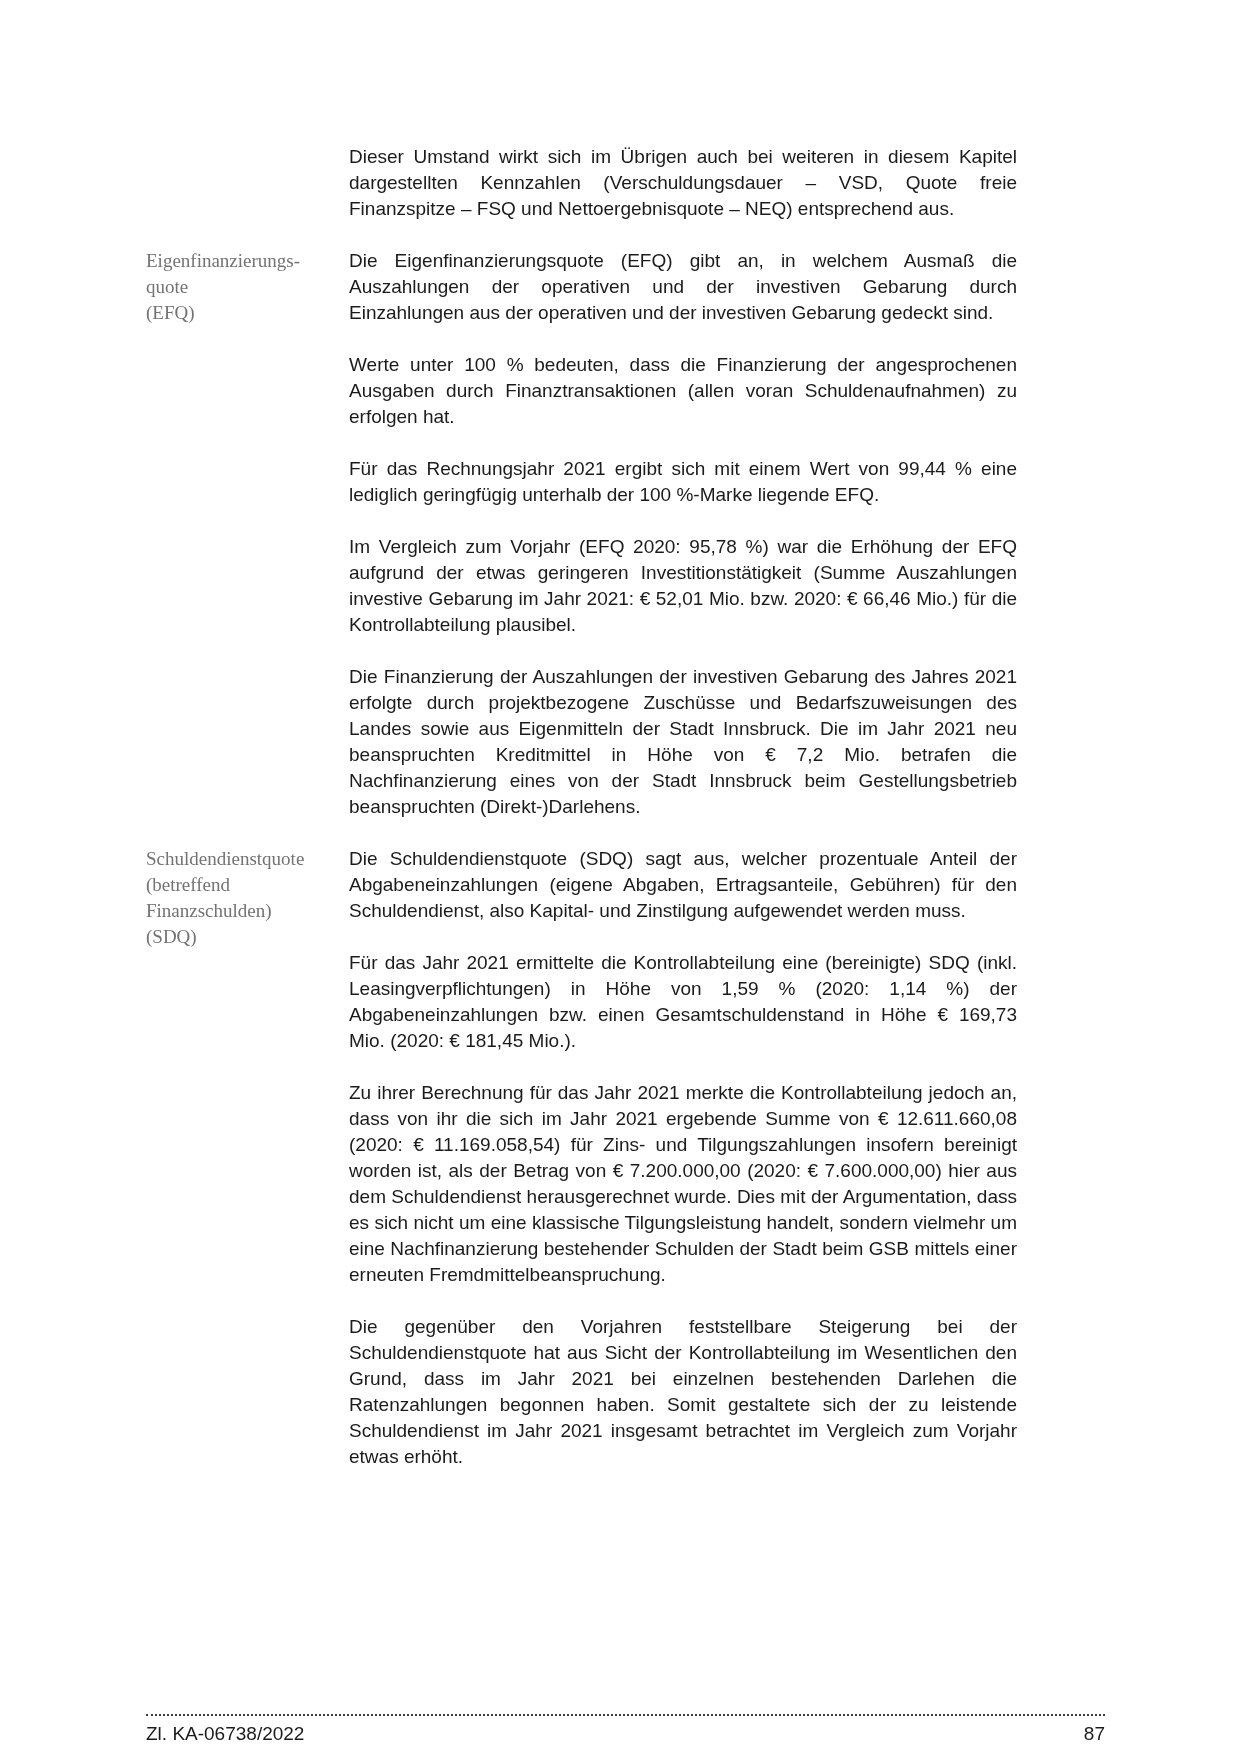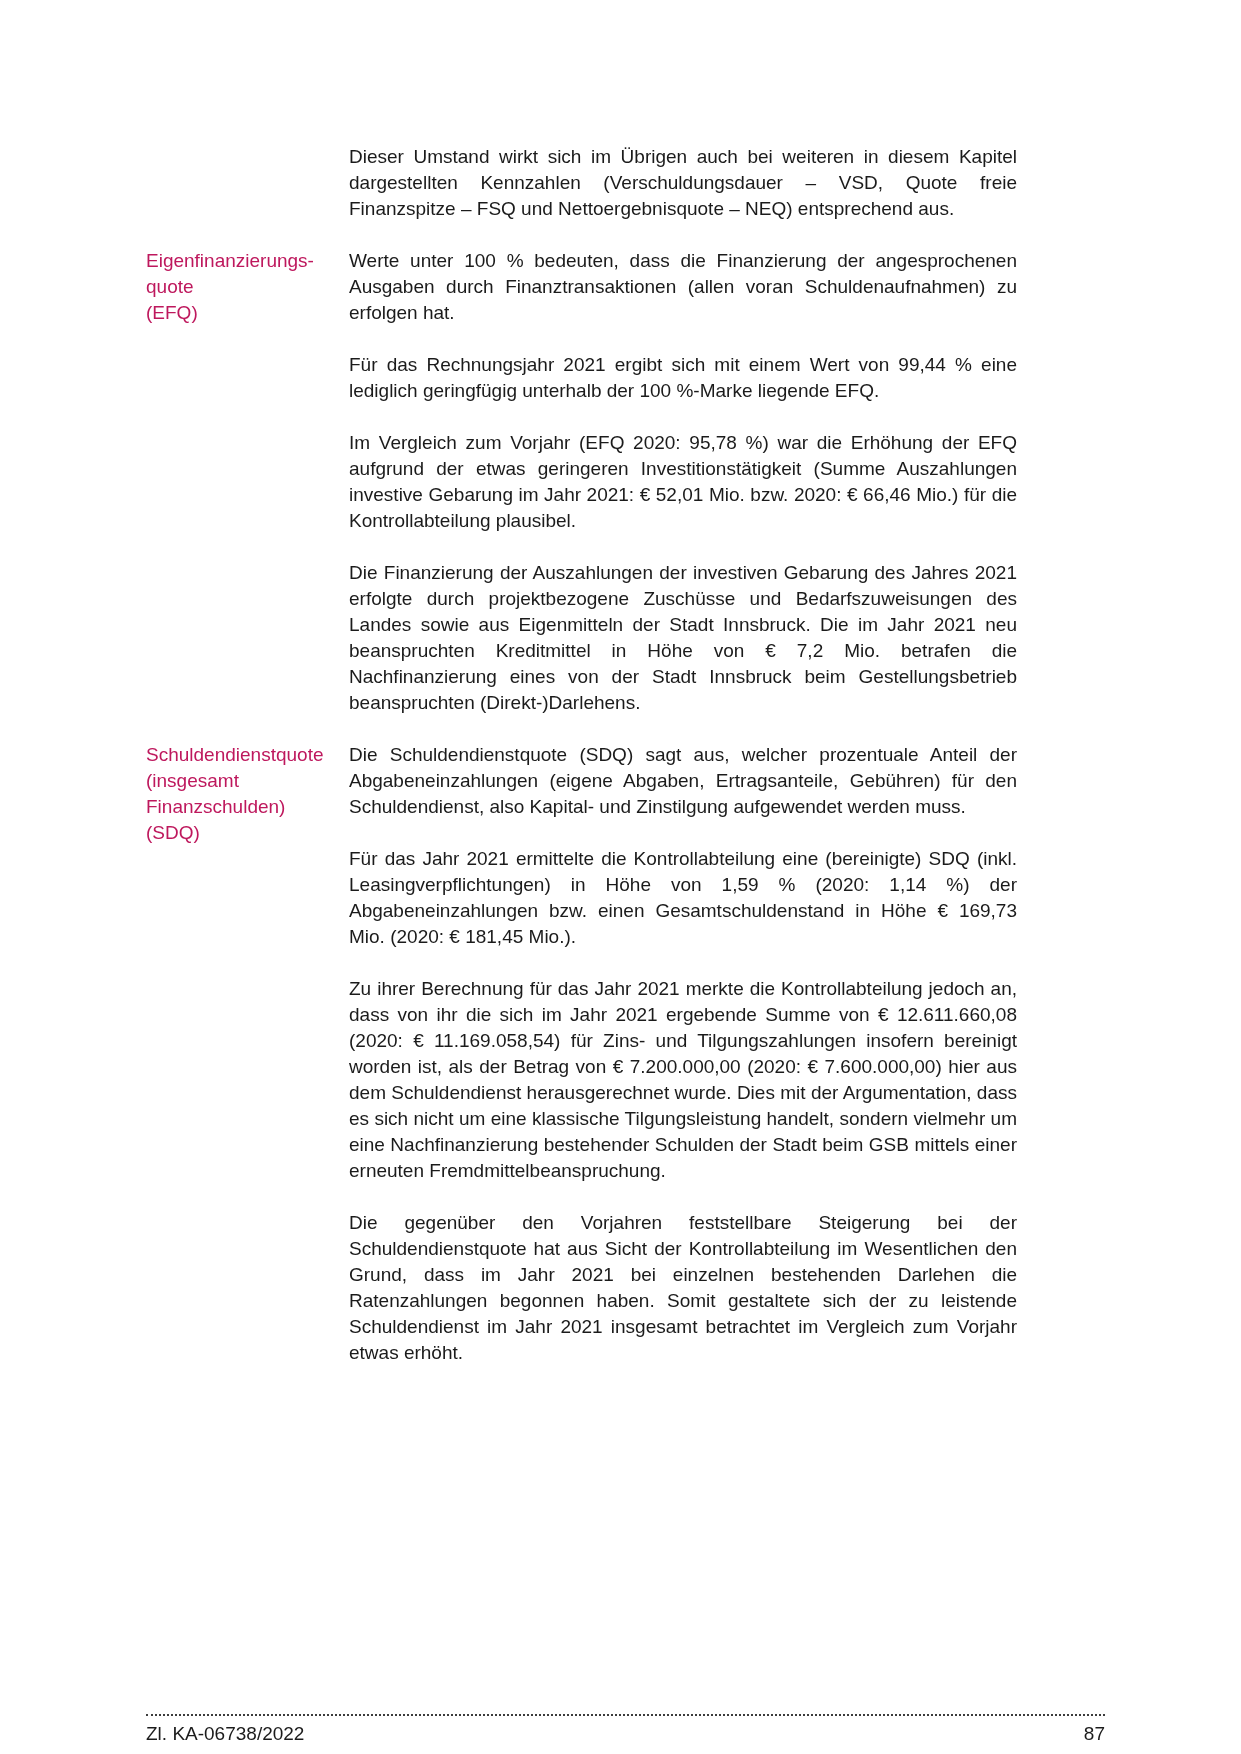--- a/index.html
+++ b/index.html
@@ -16,21 +16,22 @@
     overflow: hidden;
   }
   .content {
     padding: 144px 0 0 146px;
   }
   .section { display: flex; }
   .label-col {
     width: 203px;
     flex: 0 0 203px;
     white-space: pre-line;
-    color: #be185d;
+    color: #737373;
+    font-family: Liberation Serif, serif;
   }
   .text-col {
     width: 668px;
     flex: 0 0 668px;
   }
   .text-col p {
     margin: 0 0 26px 0;
     text-align: justify;
   }
   .footer {
@@ -63,30 +64,31 @@
     <div class="text-col">
             <p>Dieser Umstand wirkt sich im Übrigen auch bei weiteren in diesem Kapitel dargestellten Kennzahlen (Verschuldungsdauer – VSD, Quote freie Finanzspitze – FSQ und Nettoergebnisquote – NEQ) entsprechend aus.</p>
           </div>
   </div>
 
   <div class="section">
     <div class="label-col">Eigenfinanzierungs-
 quote
 (EFQ)</div>
     <div class="text-col">
+            <p>Die Eigenfinanzierungsquote (EFQ) gibt an, in welchem Ausmaß die Auszahlungen der operativen und der investiven Gebarung durch Einzahlungen aus der operativen und der investiven Gebarung gedeckt sind.</p>
             <p>Werte unter 100&nbsp;% bedeuten, dass die Finanzierung der angesprochenen Ausgaben durch Finanztransaktionen (allen voran Schuldenaufnahmen) zu erfolgen hat.</p>
             <p>Für das Rechnungsjahr 2021 ergibt sich mit einem Wert von 99,44&nbsp;% eine lediglich geringfügig unterhalb der 100&nbsp;%-Marke liegende EFQ.</p>
             <p>Im Vergleich zum Vorjahr (EFQ 2020: 95,78&nbsp;%) war die Erhöhung der EFQ aufgrund der etwas geringeren Investitionstätigkeit (Summe Auszahlungen investive Gebarung im Jahr 2021: €&nbsp;52,01 Mio. bzw. 2020: €&nbsp;66,46 Mio.) für die Kontrollabteilung plausibel.</p>
             <p>Die Finanzierung der Auszahlungen der investiven Gebarung des Jahres 2021 erfolgte durch projektbezogene Zuschüsse und Bedarfszuweisungen des Landes sowie aus Eigenmitteln der Stadt Innsbruck. Die im Jahr 2021 neu beanspruchten Kreditmittel in Höhe von €&nbsp;7,2 Mio. betrafen die Nachfinanzierung eines von der Stadt Innsbruck beim Gestellungsbetrieb beanspruchten (Direkt-)Darlehens.</p>
           </div>
   </div>
 
   <div class="section">
     <div class="label-col">Schuldendienstquote
-(insgesamt
+(betreffend
 Finanzschulden)
 (SDQ)</div>
     <div class="text-col">
             <p>Die Schuldendienstquote (SDQ) sagt aus, welcher prozentuale Anteil der Abgabeneinzahlungen (eigene Abgaben, Ertragsanteile, Gebühren) für den Schuldendienst, also Kapital- und Zinstilgung aufgewendet werden muss.</p>
             <p>Für das Jahr 2021 ermittelte die Kontrollabteilung eine (bereinigte) SDQ (inkl. Leasingverpflichtungen) in Höhe von 1,59&nbsp;% (2020: 1,14&nbsp;%) der Abgabeneinzahlungen bzw. einen Gesamtschuldenstand in Höhe €&nbsp;169,73 Mio. (2020: €&nbsp;181,45 Mio.).</p>
             <p>Zu ihrer Berechnung für das Jahr 2021 merkte die Kontrollabteilung jedoch an, dass von ihr die sich im Jahr 2021 ergebende Summe von €&nbsp;12.611.660,08 (2020: €&nbsp;11.169.058,54) für Zins- und Tilgungszahlungen insofern bereinigt worden ist, als der Betrag von €&nbsp;7.200.000,00 (2020: €&nbsp;7.600.000,00) hier aus dem Schuldendienst herausgerechnet wurde. Dies mit der Argumentation, dass es sich nicht um eine klassische Tilgungsleistung handelt, sondern vielmehr um eine Nachfinanzierung bestehender Schulden der Stadt beim GSB mittels einer erneuten Fremdmittelbeanspruchung.</p>
             <p>Die gegenüber den Vorjahren feststellbare Steigerung bei der Schuldendienstquote hat aus Sicht der Kontrollabteilung im Wesentlichen den Grund, dass im Jahr 2021 bei einzelnen bestehenden Darlehen die Ratenzahlungen begonnen haben. Somit gestaltete sich der zu leistende Schuldendienst im Jahr 2021 insgesamt betrachtet im Vergleich zum Vorjahr etwas erhöht.</p>
           </div>
   </div>
 </div>

